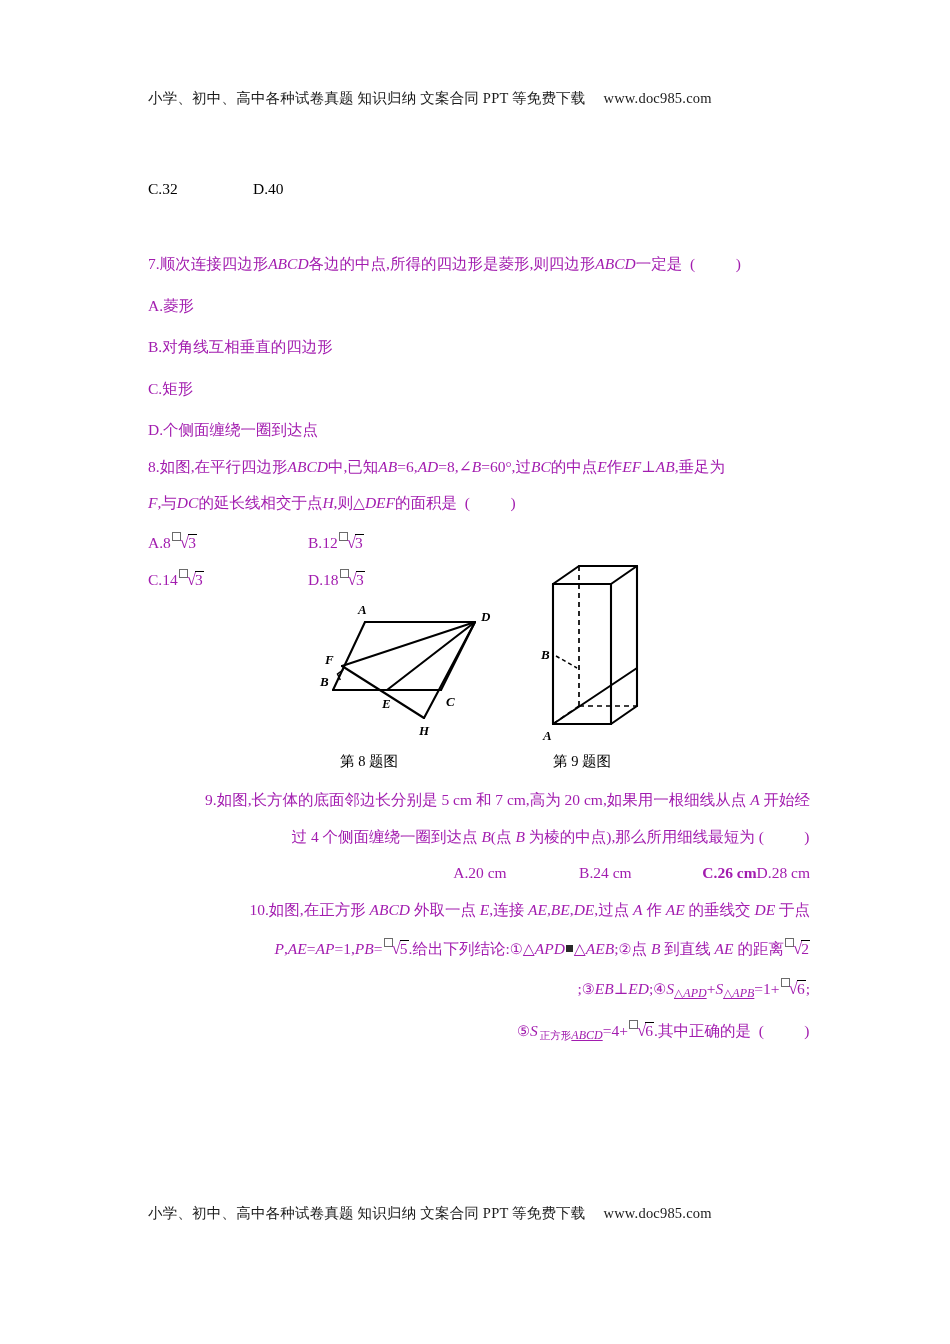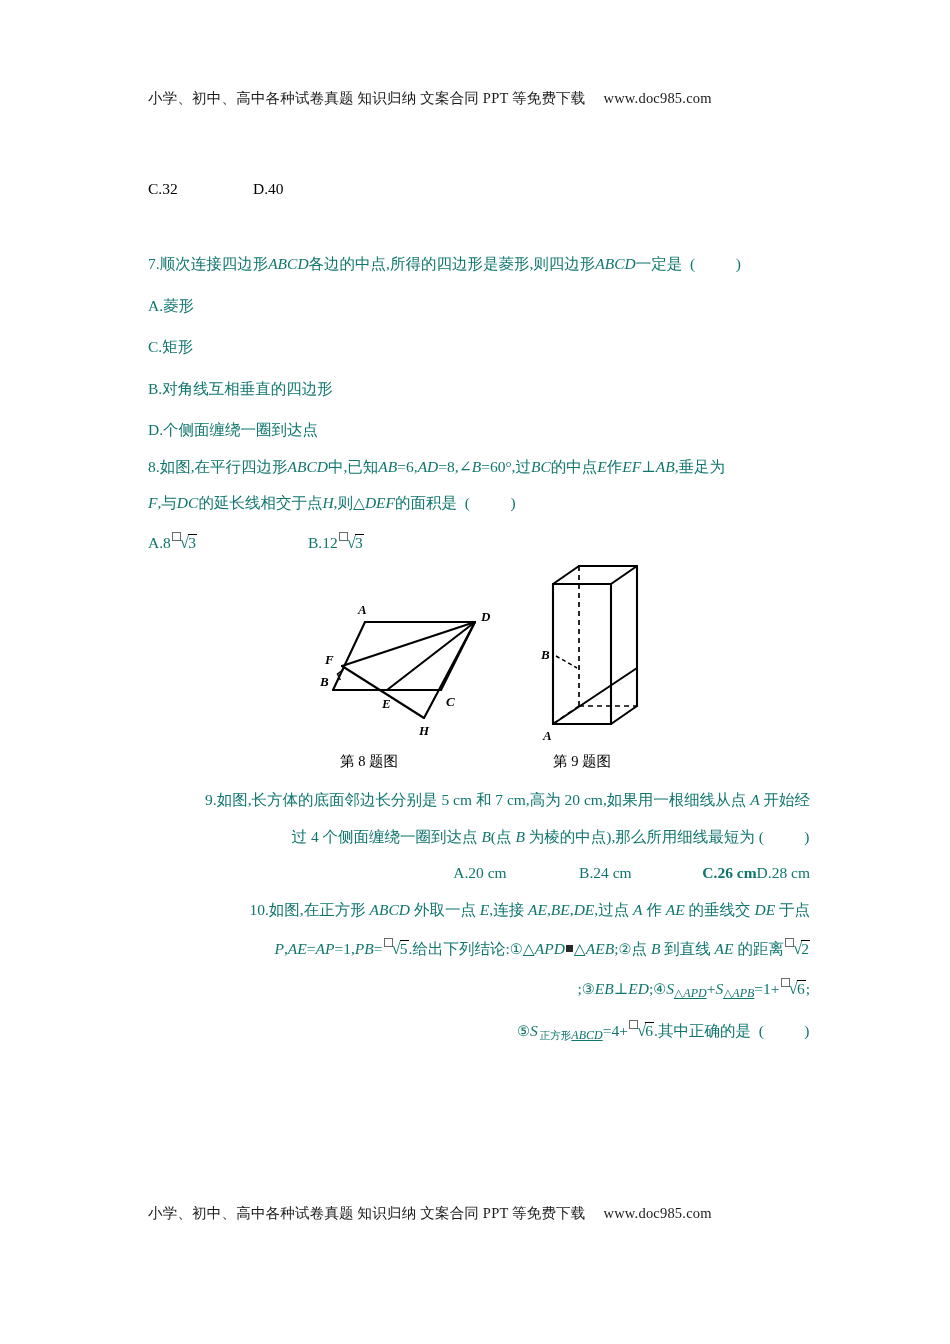--- a/index.html
+++ b/index.html
@@ -44,21 +44,21 @@
   
   .content {
     position: absolute;
     left: 148px;
     top: 180px;
     width: 662px;
   }
   .qline {
     font-size: 15.5px;
     line-height: 1.0;
-    color: #0f766e;
+    color: #a21caf;
     white-space: nowrap;
   }
 
   
   .sp-7   { height: 58px; }
 
   .row { margin-bottom: 26px; }
   .row-tight { margin-bottom: 21px; }
 
   .it { font-style: italic; font-family: "Liberation Serif","DejaVu Serif",serif; }
@@ -177,36 +177,39 @@
       <span class="o" style="width:105px;">C.32</span><span class="o">D.40</span>
     </div>
 
     <div class="sp-7"></div>
 
     <div class="qline row">
       <span>7.顺次连接四边形</span><span class="it">ABCD</span><span>各边的中点,所得的四边形是菱形,则四边形</span><span class="it">ABCD</span><span>一定是</span>&nbsp;&nbsp;<span class="paren">(</span><span class="gap-ans"></span><span class="paren">)</span>
     </div>
 
     <div class="qline row"><span>A.菱形</span></div>
+    <div class="qline row"><span>B.对角线互相垂直的四边形</span></div>
     <div class="qline row"><span>C.矩形</span></div>
-    <div class="qline row"><span>B.对角线互相垂直的四边形</span></div>
     <div class="qline row-tight"><span>D.个侧面缠绕一圈到达点</span></div>
 
     <div class="qline row-tight">
       <span>8.如图,在平行四边形</span><span class="it">ABCD</span><span>中,已知</span><span class="it">AB</span><span>=6,</span><span class="it">AD</span><span>=8,∠</span><span class="it">B</span><span>=60°,过</span><span class="it">BC</span><span>的中点</span><span class="it">E</span><span>作</span><span class="it">EF</span><span>⊥</span><span class="it">AB</span><span>,垂足为</span>
     </div>
 
     <div class="qline row-tight">
       <span class="it">F</span><span>,与</span><span class="it">DC</span><span>的延长线相交于点</span><span class="it">H</span><span>,则△</span><span class="it">DEF</span><span>的面积是</span>&nbsp;&nbsp;<span class="paren">(</span><span class="gap-ans"></span><span class="paren">)</span>
     </div>
 
     <div class="qline" style="margin-bottom:18px;">
       <span style="display:inline-block;width:160px;"><span>A.8</span><span class="rad"><span class="tofu"></span><span class="sqrt"><span class="sign">√</span><span class="radicand">3</span></span></span></span><span><span>B.12</span><span class="rad"><span class="tofu"></span><span class="sqrt"><span class="sign">√</span><span class="radicand">3</span></span></span></span>
     </div>
 
+    <div class="qline">
+      <span style="display:inline-block;width:160px;"><span>C.14</span><span class="rad"><span class="tofu"></span><span class="sqrt"><span class="sign">√</span><span class="radicand">3</span></span></span></span><span><span>D.18</span><span class="rad"><span class="tofu"></span><span class="sqrt"><span class="sign">√</span><span class="radicand">3</span></span></span></span>
+    </div>
 
   </div>
 
   <div class="figs">
 
     <svg class="fig8" width="210" height="150" viewBox="0 0 210 150">
       <g stroke="#000" stroke-width="2.1" fill="none" stroke-linecap="round" stroke-linejoin="round">
 
         <line x1="62" y1="32" x2="172" y2="32"></line>
 

